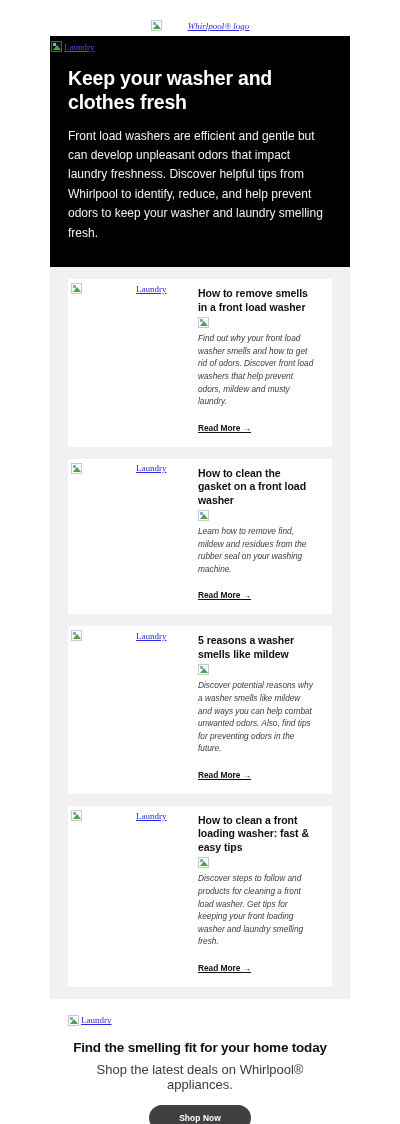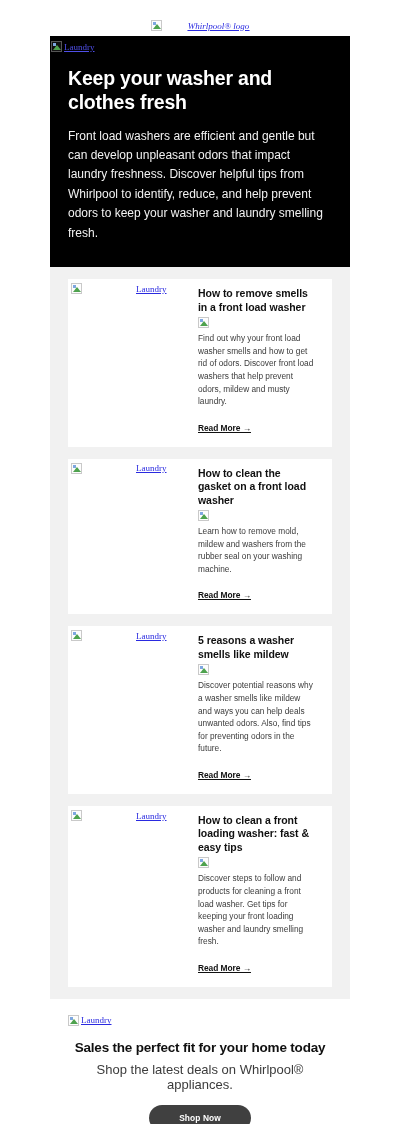--- a/index.html
+++ b/index.html
@@ -143,20 +143,21 @@
   }
   .card .sub-broken {
     display: block;
     margin: 3px 0 4px 0;
   }
   .card p {
     margin: 0 0 9px 0;
     font-size: 8.3px;
     line-height: 1.52;
     color: #3b3b3b;
+    font-style: italic;
   }
   .read-more {
     font-size: 8.4px;
     font-weight: bold;
     color: #101010;
     text-decoration: underline;
     letter-spacing: -0.05px;
   }
 
   
@@ -251,34 +252,34 @@
     </div>
 
     <div class="card">
       <div class="card-imgrow">
         <span class="broken"></span>
         <span class="alt-link">Laundry</span>
       </div>
       <div class="card-body">
         <h2>How to clean the gasket on a front load washer</h2>
         <span class="broken sub-broken"></span>
-        <p>Learn how to remove mold, mildew and washers from the rubber seal on your washing machine.</p>
+        <p>Learn how to remove find, mildew and residues from the rubber seal on your washing machine.</p>
         <a class="read-more" href="#">Read More →</a>
       </div>
     </div>
 
     <div class="card">
       <div class="card-imgrow">
         <span class="broken"></span>
         <span class="alt-link">Laundry</span>
       </div>
       <div class="card-body">
         <h2>5 reasons a washer smells like mildew</h2>
         <span class="broken sub-broken"></span>
-        <p>Discover potential reasons why a washer smells like mildew and ways you can help deals unwanted odors. Also, find tips for preventing odors in the future.</p>
+        <p>Discover potential reasons why a washer smells like mildew and ways you can help combat unwanted odors. Also, find tips for preventing odors in the future.</p>
         <a class="read-more" href="#">Read More →</a>
       </div>
     </div>
 
     <div class="card">
       <div class="card-imgrow">
         <span class="broken"></span>
         <span class="alt-link">Laundry</span>
       </div>
       <div class="card-body">
@@ -289,21 +290,21 @@
       </div>
     </div>
 
   </div>
 
   <div class="promo">
     <div class="promo-imgrow">
       <span class="broken"></span>
         <span class="alt-link">Laundry</span>
     </div>
-    <h2>Sales the perfect fit for your home today</h2>
+    <h2>Find the smelling fit for your home today</h2>
     <p>Shop the latest deals on Whirlpool® appliances.</p>
     <button class="shop-btn">Shop Now</button>
   </div>
 
   <div class="footer">
 
     <div class="footer-nav">
       <a href="#">Laundry &amp; Home</a>
       <a href="#">Kitchen</a>
       <a href="#">Parts &amp; Accessories</a>

